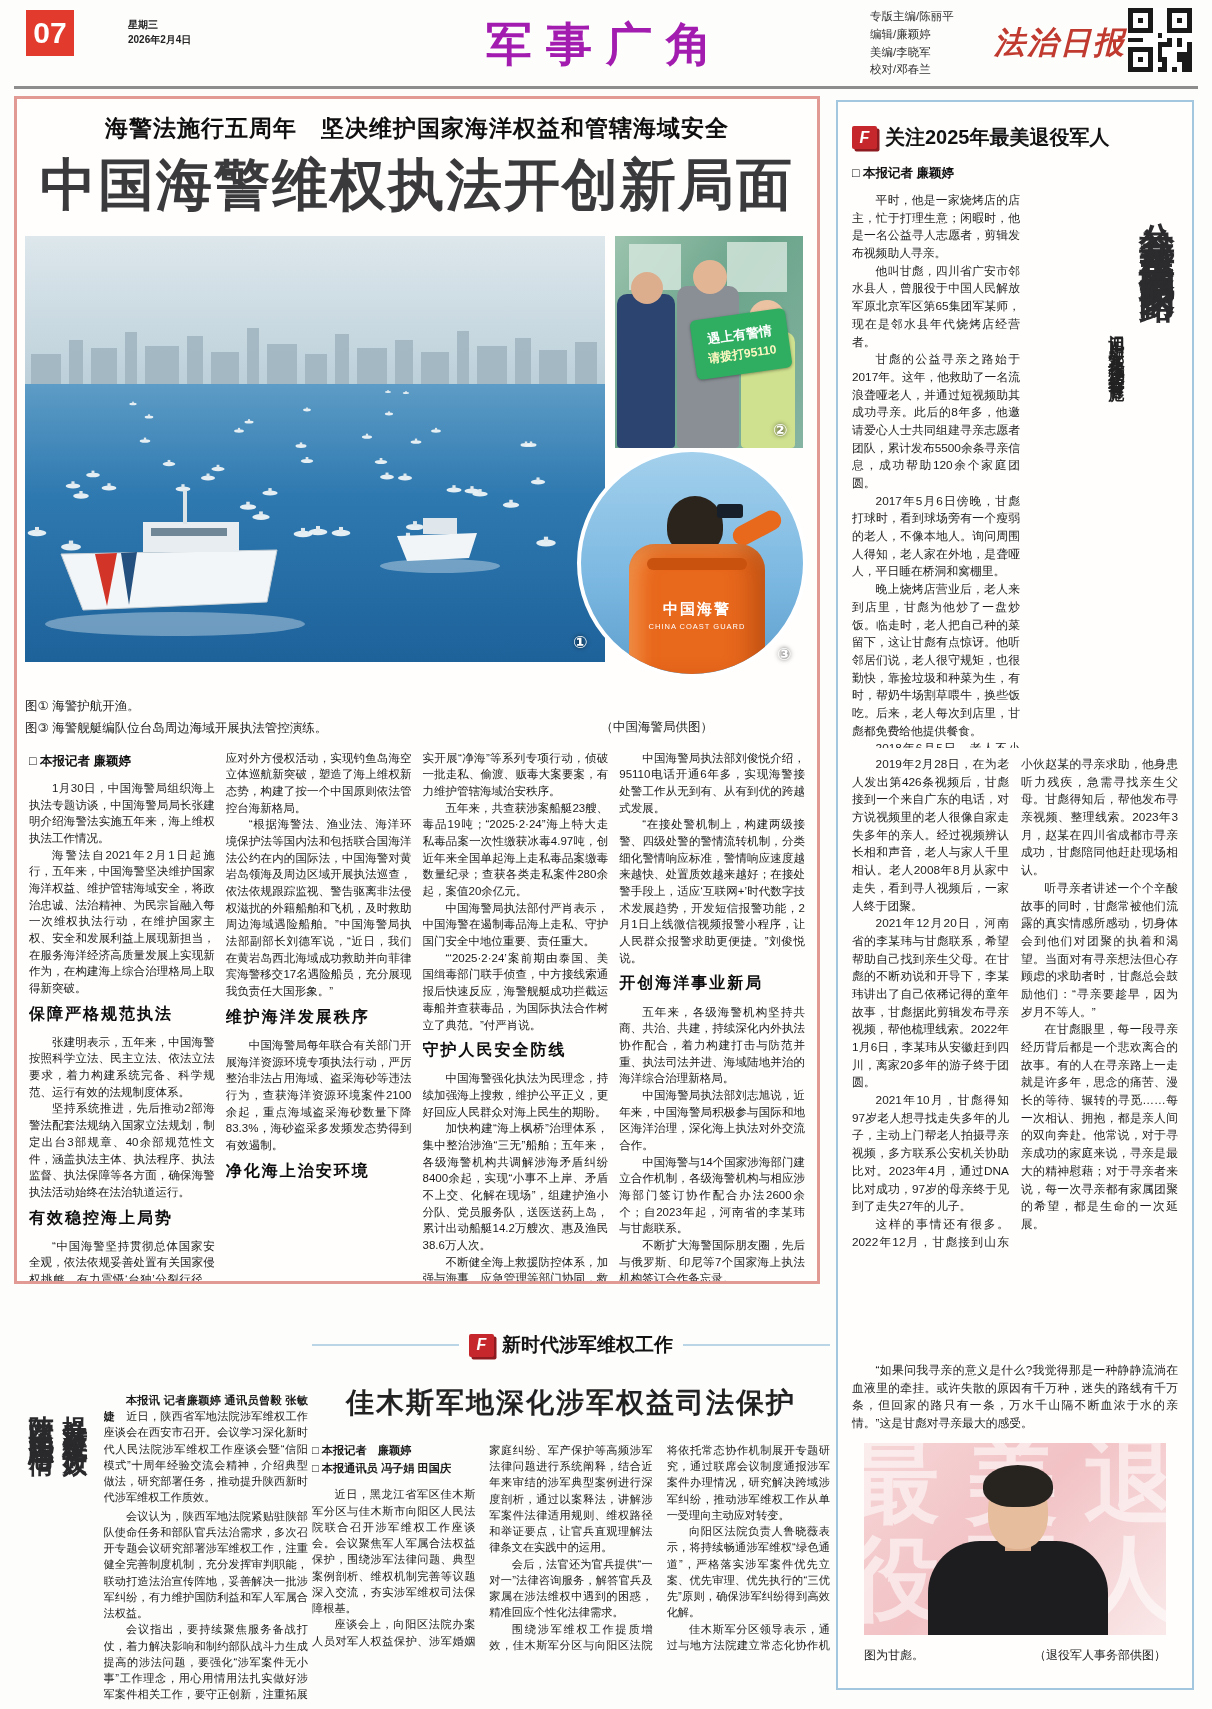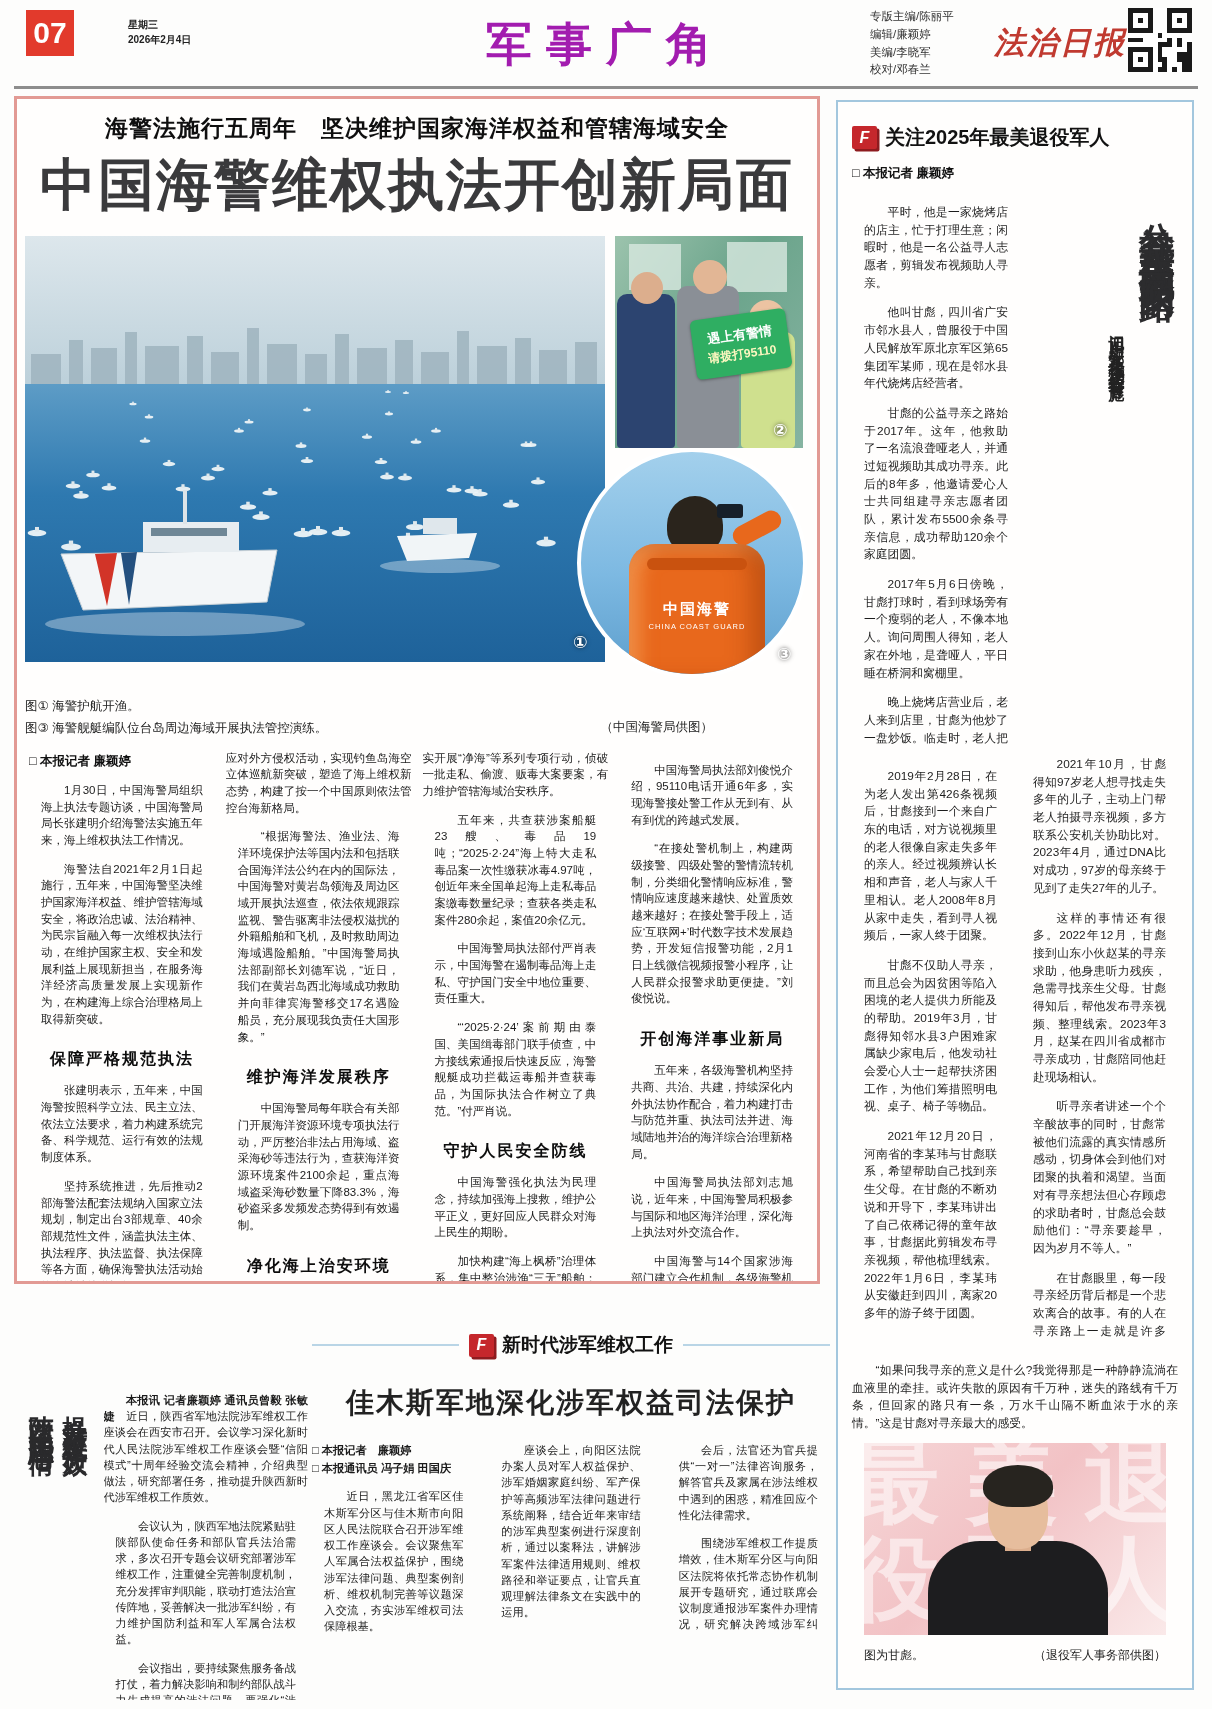--- a/index.html
+++ b/index.html
@@ -47,23 +47,23 @@
   .vest-strap{position:absolute;left:18px;top:14px;width:100px;height:12px;background:#c9520f;border-radius:6px;}
   .vest-cn{position:absolute;left:0;right:0;top:56px;text-align:center;color:#fff;font-weight:bold;font-size:15px;letter-spacing:2px;}
   .vest-en{position:absolute;left:0;right:0;top:78px;text-align:center;color:#fff;font-size:7.5px;letter-spacing:1px;}
   .p3head{position:absolute;left:86px;top:44px;width:56px;height:58px;background:#2a241c;border-radius:50% 50% 42% 42%;}
   .p3arm{position:absolute;left:150px;top:66px;width:52px;height:20px;background:#e8681c;border-radius:10px;transform:rotate(-28deg);}
   .p3bino{position:absolute;left:136px;top:52px;width:26px;height:14px;background:#17202a;border-radius:3px;}
   .caps{position:relative;margin:14px 8px 0;font-size:12.5px;line-height:1.75;color:#222;}
   .cap-credit{position:absolute;right:96px;bottom:1px;font-size:12.5px;color:#222;}
   .cols{display:flex;gap:11px;margin:10px 12px 0;height:572px;overflow:hidden;}
   .col{flex:1;font-size:11.5px;line-height:1.45;text-align:justify;color:#1b1b1b;overflow:hidden;}
-  .para{text-indent:2em;margin:12px;}
+  .para{text-indent:2em;margin:0;}
   .cont{text-indent:0;margin:0;}
-  .sec-h{font-size:16px;font-weight:bold;text-align:center;margin:20px 0 7px;color:#0d0d0d;letter-spacing:2px;}
+  .sec-h{font-size:16px;font-weight:bold;margin:7px 0 7px;color:#0d0d0d;letter-spacing:2px;font-family:Liberation Mono, monospace;}
   .main-byline{font-size:12.5px;font-weight:bold;margin:2px 0 10px;color:#111;}
 
   
   #rightbox{left:836px;top:100px;width:358px;height:1590px;border:2px solid #a3c7de;
             box-sizing:border-box;background:#fffefd;padding:14px 14px 0;overflow:hidden;}
   .tag{display:flex;align-items:center;gap:8px;font-size:20px;font-weight:bold;color:#121212;margin:8px 0 14px;}
   .fcube{flex:0 0 auto;width:25px;height:23px;background:#c5272c;color:#fff;font-weight:800;font-style:italic;
          display:flex;align-items:center;justify-content:center;font-size:16px;border-radius:2px;
          box-shadow:2.5px 2.5px 0 #8e1b1f;}
   .r-byline{font-size:12.5px;font-weight:bold;margin:2px 0 10px;color:#111;}
@@ -458,21 +458,20 @@
         <p class="para">2018年6月5日，老人不小心摔伤，得知情况后，甘彪将他送往医院救治。伤愈出院后，甘彪和朋友们凑钱为老人租了一间房子，并购置家具等生活用品。甘彪每天给老人带饭过去，并和店员轮流一起给老人洗头洗脸。</p>
       </div>
     <div class="vert-head">
       <div class="vt-main">公益寻亲帮走失者找到回家的路</div>
       <div class="vt-sub">记四川广安邻水县年代烧烤店经营者甘彪</div>
     </div>
   </div>
 
   <div class="two-col">
       <p class="para">2019年2月28日，在为老人发出第426条视频后，甘彪接到一个来自广东的电话，对方说视频里的老人很像自家走失多年的亲人。经过视频辨认长相和声音，老人与家人千里相认。老人2008年8月从家中走失，看到寻人视频后，一家人终于团聚。</p>
-      <p class="para">甘彪不仅助人寻亲，而且总会为因贫困等陷入困境的老人提供力所能及的帮助。2019年3月，甘彪得知邻水县3户困难家属缺少家电后，他发动社会爱心人士一起帮扶济困工作，为他们筹措照明电视、桌子、椅子等物品。</p>
       <p class="para">2021年12月20日，河南省的李某玮与甘彪联系，希望帮助自己找到亲生父母。在甘彪的不断劝说和开导下，李某玮讲出了自己依稀记得的童年故事，甘彪据此剪辑发布寻亲视频，帮他梳理线索。2022年1月6日，李某玮从安徽赶到四川，离家20多年的游子终于团圆。</p>
       <p class="para">2021年10月，甘彪得知97岁老人想寻找走失多年的儿子，主动上门帮老人拍摄寻亲视频，多方联系公安机关协助比对。2023年4月，通过DNA比对成功，97岁的母亲终于见到了走失27年的儿子。</p>
       <p class="para">这样的事情还有很多。2022年12月，甘彪接到山东小伙赵某的寻亲求助，他身患听力残疾，急需寻找亲生父母。甘彪得知后，帮他发布寻亲视频、整理线索。2023年3月，赵某在四川省成都市寻亲成功，甘彪陪同他赶赴现场相认。</p>
       <p class="para">听寻亲者讲述一个个辛酸故事的同时，甘彪常被他们流露的真实情感所感动，切身体会到他们对团聚的执着和渴望。当面对有寻亲想法但心存顾虑的求助者时，甘彪总会鼓励他们：“寻亲要趁早，因为岁月不等人。”</p>
       <p class="para">在甘彪眼里，每一段寻亲经历背后都是一个悲欢离合的故事。有的人在寻亲路上一走就是许多年，思念的痛苦、漫长的等待、辗转的寻觅……每一次相认、拥抱，都是亲人间的双向奔赴。他常说，对于寻亲成功的家庭来说，寻亲是最大的精神慰藉；对于寻亲者来说，每一次寻亲都有家属团聚的希望，都是生命的一次延展。</p>
     </div>
 
   <div class="quote-par">“如果问我寻亲的意义是什么?我觉得那是一种静静流淌在血液里的牵挂。或许失散的原因有千万种，迷失的路线有千万条，但回家的路只有一条，万水千山隔不断血浓于水的亲情。”这是甘彪对寻亲最大的感受。</div>
 
   <div class="portrait">

